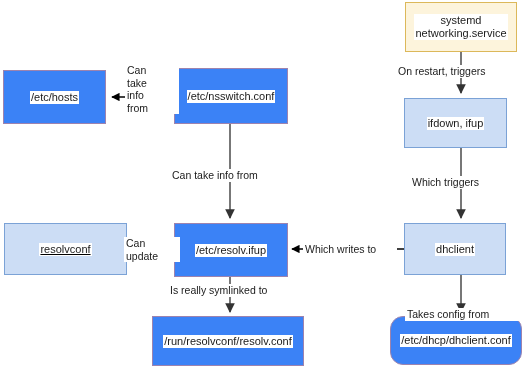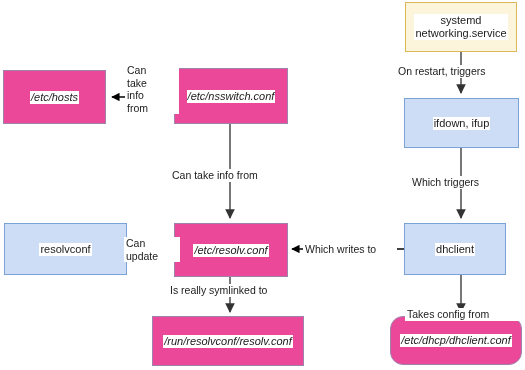--- a/index.html
+++ b/index.html
@@ -37,23 +37,22 @@
   }
   .node-label {
     font-size: 11px;
     line-height: 13px;
     color: #1a1a1a;
     background: #ffffff;
     padding: 0 1px;
     white-space: pre-line;
   }
   .purple {
-    background: #ec4899;
+    background: #3b82f6;
     border-color: #9d83ae;
-    font-style: italic;
   }
   .blue {
     background: #ccddf5;
     border-color: #7ba2d6;
   }
   .cream {
     background: #fdf4dc;
     border-color: #dcb85a;
   }
   .edge-label {
@@ -106,30 +105,30 @@
 
   <div class="node purple" style="left:174px; top:68px; width:114px; height:56px;">
     <span class="node-label">/etc/nsswitch.conf</span>
   </div>
 
   <div class="node cream" style="left:405px; top:2px; width:112px; height:50px;">
     <span class="node-label">systemd
 networking.service</span>
   </div>
 
-  <div class="node blue" style="left:404px; top:98px; width:115px; height:50px;">
+  <div class="node blue" style="left:404px; top:98px; width:103px; height:50px;">
     <span class="node-label">ifdown, ifup</span>
   </div>
 
-  <div class="node blue" style="left:4px; top:223px; width:123px; height:52px;">
+  <div class="node blue" style="left:4px; top:223px; width:123px; height:52px;text-decoration:underline;">
     <span class="node-label">resolvconf</span>
   </div>
 
   <div class="node purple" style="left:174px; top:223px; width:114px; height:54px;">
-    <span class="node-label">/etc/resolv.conf</span>
+    <span class="node-label">/etc/resolv.ifup</span>
   </div>
 
   <div class="node blue" style="left:404px; top:223px; width:102px; height:52px;">
     <span class="node-label">dhclient</span>
   </div>
 
   <div class="node purple" style="left:152px; top:316px; width:152px; height:50px;">
     <span class="node-label">/run/resolvconf/resolv.conf</span>
   </div>
 

